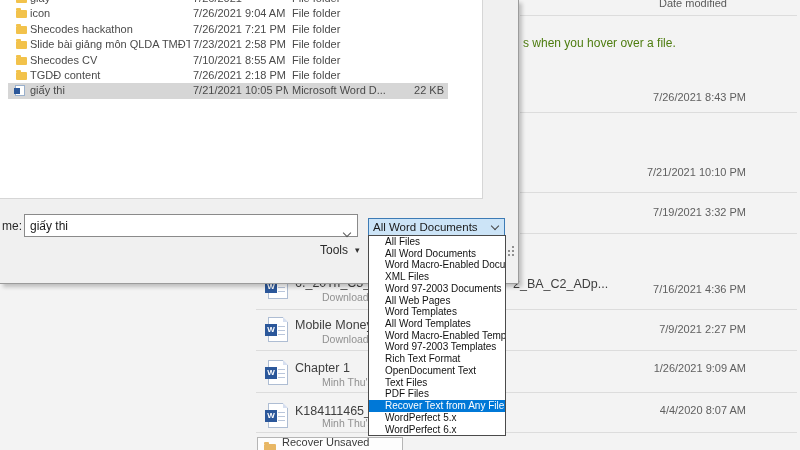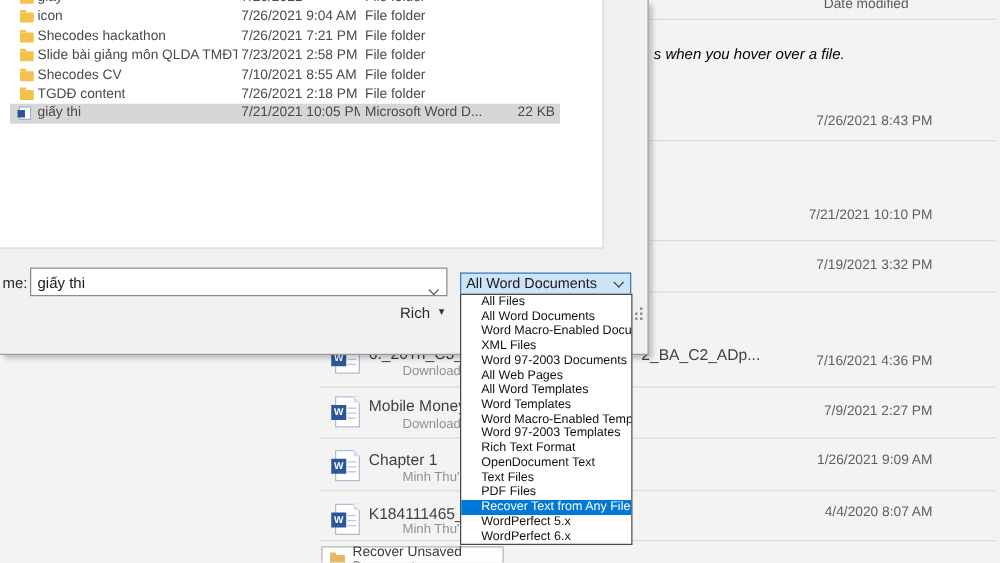--- a/index.html
+++ b/index.html
@@ -2,21 +2,21 @@
 <html><head>
 <meta charset="utf-8">
 <style>
   * { margin:0; padding:0; box-sizing:border-box; font-family:"Liberation Sans","DejaVu Sans",sans-serif; }
   html,body { width:800px; height:450px; }
   body { position:relative; overflow:hidden; background:#f3f3f3; }
 
   
   .bs-sep { position:absolute; height:1px; background:#dcdcdc; }
   .bs-header { position:absolute; font-size:11px; color:#5a5a5a; }
-  .bs-hint { position:absolute; font-size:12px; color:#000000; white-space:nowrap;font-style:italic; }
+  .bs-hint { position:absolute; font-size:12px; color:#4d7c0f; white-space:nowrap; }
   .bs-date { position:absolute; font-size:11px; color:#5f5f5f; white-space:nowrap; text-align:right; width:130px; }
   .bs-title { position:absolute; font-size:12.5px; color:#3f3f3f; white-space:nowrap; }
   .bs-sub { position:absolute; font-size:10.5px; color:#919191; white-space:nowrap;padding-left:27px; }
 
   .wicon { position:absolute; width:20px; height:25px; background:#fff; border:1px solid #aebdd3; }
   .wicon .fold { position:absolute; right:-1px; top:-1px; width:0; height:0;
     border-left:5px solid #d6dff0; border-top:5px solid #f3f3f3; }
   .wicon .wband { position:absolute; left:-4px; top:6px; width:12px; height:12px; background:#2b579a;
     color:#fff; font-size:8px; font-weight:bold; line-height:12px; text-align:center; }
   .wicon .l1,.wicon .l2,.wicon .l3 { position:absolute; left:9px; right:2px; height:1px; background:#b9c6db; }
@@ -191,43 +191,43 @@
       <span class="c type">Microsoft Word D...</span>
       <span class="c size">22 KB</span>
     </div>
   </div>
 
   <label class="fn-label">me:</label>
   <input class="fn-input" type="text" value="giấy thi" style="">
   <span class="fn-chev"><span class="chevron"></span></span>
 
   <div class="tools">
-    <span>Rich</span>
+    <span>Tools</span>
     <span class="arrow">▾</span>
   </div>
 
   <div class="combobox">
     <span>All Word Documents</span>
     <span class="chevron"></span>
   </div>
 
   <div class="grip">
       <span class="gripdot"></span>
     </div>
 </div>
 
 <div class="dd">
   <div class="opt">All Files</div>
   <div class="opt">All Word Documents</div>
   <div class="opt">Word Macro-Enabled Documents</div>
   <div class="opt">XML Files</div>
   <div class="opt">Word 97-2003 Documents</div>
   <div class="opt">All Web Pages</div>
+  <div class="opt">Word Templates</div>
   <div class="opt">All Word Templates</div>
-  <div class="opt">Word Templates</div>
   <div class="opt">Word Macro-Enabled Templates</div>
   <div class="opt">Word 97-2003 Templates</div>
   <div class="opt">Rich Text Format</div>
   <div class="opt">OpenDocument Text</div>
   <div class="opt">Text Files</div>
   <div class="opt">PDF Files</div>
   <div class="opt selected">Recover Text from Any File</div>
   <div class="opt">WordPerfect 5.x</div>
   <div class="opt">WordPerfect 6.x</div>
 </div>

